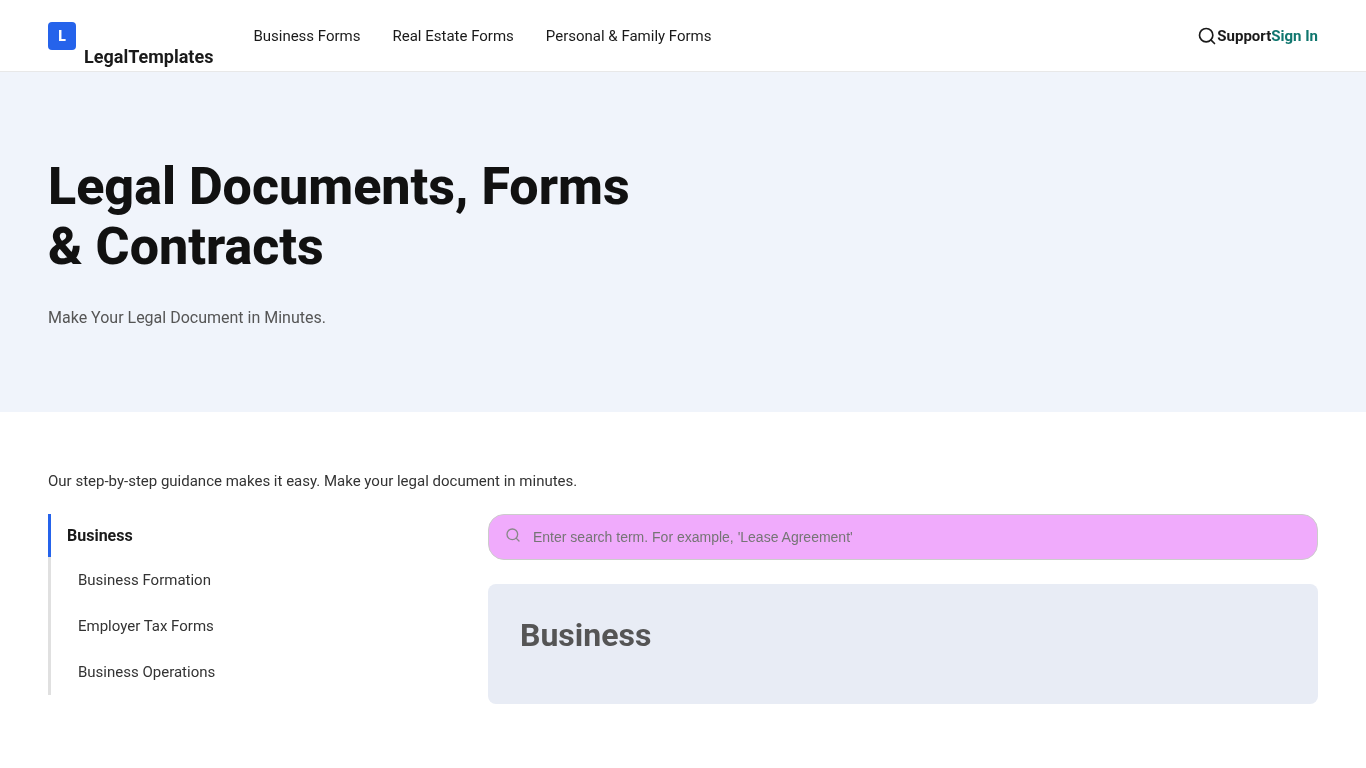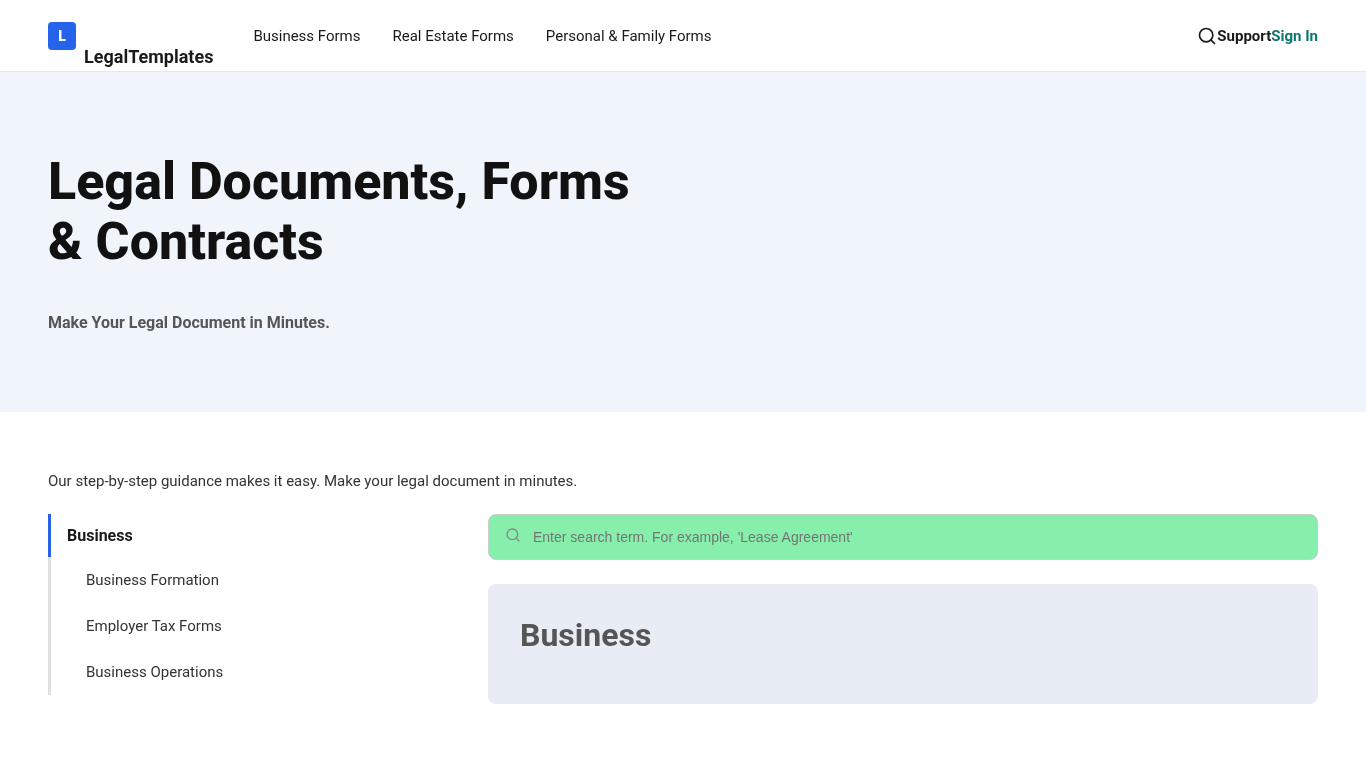--- a/index.html
+++ b/index.html
@@ -103,36 +103,36 @@
       cursor: pointer;
     }
 
     
     .hero {
       background: #f0f4fb;
       padding: 80px 48px 80px 48px;
       min-height: 340px;
       display: flex;
       flex-direction: column;
-      justify-content: space-between;
+      justify-content: center;
     }
 
     .hero-title {
       font-size: 52px;
       font-weight: 800;
       color: #111111;
       line-height: 1.15;
       max-width: 620px;
       margin-bottom: 32px;
     }
 
     .hero-subtitle {
       font-size: 16px;
       color: #555555;
-      font-weight: 700;
+      font-weight: 400;
     }
 
     
     .content-section {
       padding: 60px 48px 60px 48px;
       background: #ffffff;
     }
 
     .content-intro {
       font-size: 15px;
@@ -171,36 +171,36 @@
       padding-left: 0;
       margin-top: 0;
     }
 
     .sidebar-item {
       padding: 14px 0 14px 16px;
       font-size: 15px;
       color: #333333;
       cursor: pointer;
       border-left: 3px solid transparent;
-      margin-left: 16px;
+      margin-left: 8px;
     }
 
     
     .main-content {
       flex: 1;
     }
 
     
     .search-bar-container {
       display: flex;
       align-items: center;
       border: 1.5px solid #cccccc;
-      border-radius: 8px;
+      border-radius: 16px;
       padding: 12px 16px;
-      background: #86efac;
+      background: #f0abfc;
       margin-bottom: 24px;
     }
 
     .search-bar-icon {
       color: #888888;
       margin-right: 12px;
       font-size: 16px;
     }
 
     .search-bar-input {

